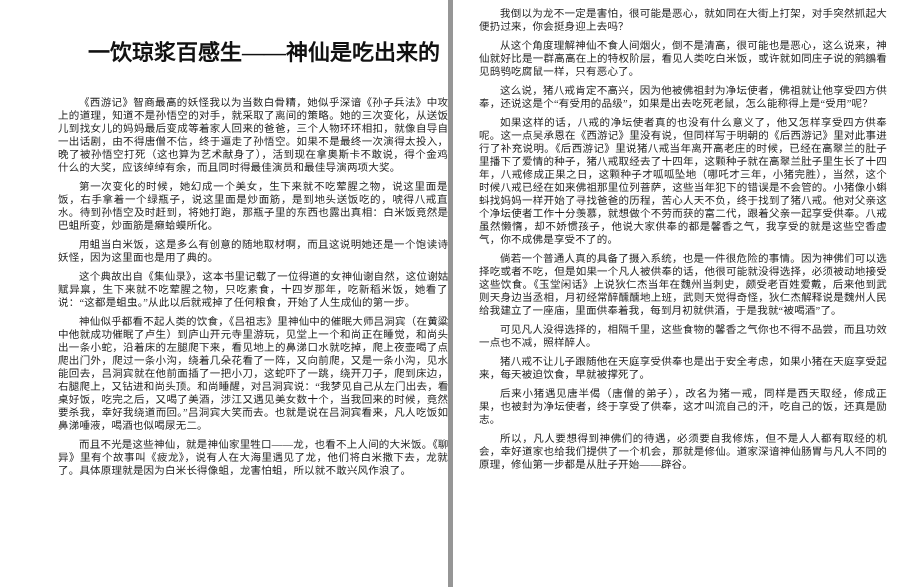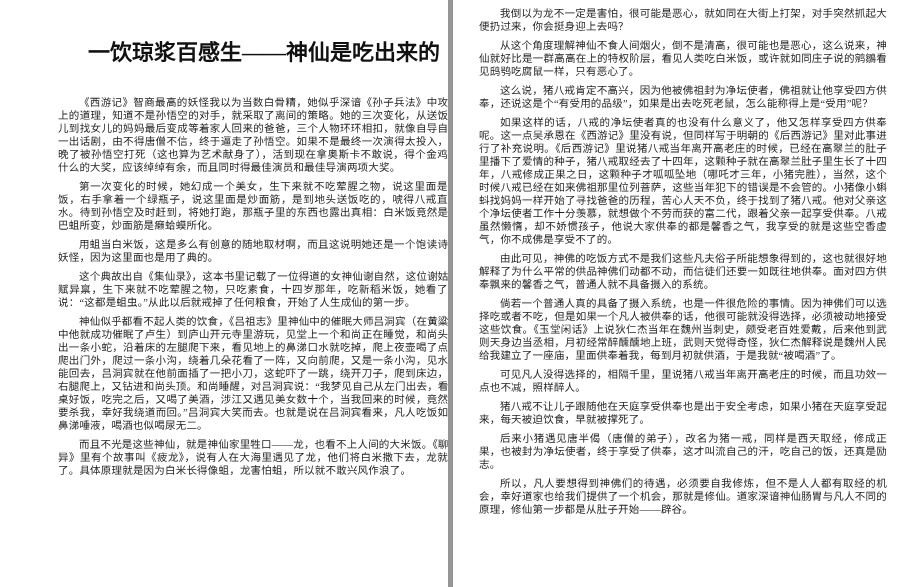--- a/index.html
+++ b/index.html
@@ -94,22 +94,21 @@
   </div>
 
   <div class="divider" style="background: rgb(150, 150, 150);"></div>
 
   <div class="page page-right">
     <div class="body-text">
         <p>我倒以为龙不一定是害怕，很可能是恶心，就如同在大街上打架，对手突然抓起大便扔过来，你会挺身迎上去吗？</p>
         <p>从这个角度理解神仙不食人间烟火，倒不是清高，很可能也是恶心，这么说来，神仙就好比是一群高高在上的特权阶层，看见人类吃白米饭，或许就如同庄子说的鹓鶵看见鸱鸮吃腐鼠一样，只有恶心了。</p>
         <p>这么说，猪八戒肯定不高兴，因为他被佛祖封为净坛使者，佛祖就让他享受四方供奉，还说这是个“有受用的品级”，如果是出去吃死老鼠，怎么能称得上是“受用”呢？</p>
         <p>如果这样的话，八戒的净坛使者真的也没有什么意义了，他又怎样享受四方供奉呢。这一点吴承恩在《西游记》里没有说，但同样写于明朝的《后西游记》里对此事进行了补充说明。《后西游记》里说猪八戒当年离开高老庄的时候，已经在高翠兰的肚子里播下了爱情的种子，猪八戒取经去了十四年，这颗种子就在高翠兰肚子里生长了十四年，八戒修成正果之日，这颗种子才呱呱坠地（哪吒才三年，小猪完胜），当然，这个时候八戒已经在如来佛祖那里位列菩萨，这些当年犯下的错误是不会管的。小猪像小蝌蚪找妈妈一样开始了寻找爸爸的历程，苦心人天不负，终于找到了猪八戒。他对父亲这个净坛使者工作十分羡慕，就想做个不劳而获的富二代，跟着父亲一起享受供奉。八戒虽然懒惰，却不娇惯孩子，他说大家供奉的都是馨香之气，我享受的就是这些空香虚气，你不成佛是享受不了的。</p>
-        <p>由此可见，神佛的吃饭方式不是我们这些凡夫俗子所能想象得到的，这也就很好地解释了为什么平常的供品神佛们动都不动，而信徒们还要一如既往地供奉。面对四方供奉飘来的馨香之气，普通人就不具备摄入的系统。</p>
         <p>倘若一个普通人真的具备了摄入系统，也是一件很危险的事情。因为神佛们可以选择吃或者不吃，但是如果一个凡人被供奉的话，他很可能就没得选择，必须被动地接受这些饮食。《玉堂闲话》上说狄仁杰当年在魏州当刺史，颇受老百姓爱戴，后来他到武则天身边当丞相，月初经常醉醺醺地上班，武则天觉得奇怪，狄仁杰解释说是魏州人民给我建立了一座庙，里面供奉着我，每到月初就供酒，于是我就“被喝酒”了。</p>
-        <p>可见凡人没得选择的，相隔千里，里说猪八戒当年离开高老庄的时候，而且功效一点也不减，照样醉人。</p>
+        <p>可见凡人没得选择的，相隔千里，这些食物的馨香之气你也不得不品尝，而且功效一点也不减，照样醉人。</p>
         <p>猪八戒不让儿子跟随他在天庭享受供奉也是出于安全考虑，如果小猪在天庭享受起来，每天被迫饮食，早就被撑死了。</p>
         <p>后来小猪遇见唐半偈（唐僧的弟子），改名为猪一戒，同样是西天取经，修成正果，也被封为净坛使者，终于享受了供奉，这才叫流自己的汗，吃自己的饭，还真是励志。</p>
         <p>所以，凡人要想得到神佛们的待遇，必须要自我修炼，但不是人人都有取经的机会，幸好道家也给我们提供了一个机会，那就是修仙。道家深谙神仙肠胃与凡人不同的原理，修仙第一步都是从肚子开始——辟谷。</p>
       </div>
   </div>
 
 </div>
 
 </body></html>

